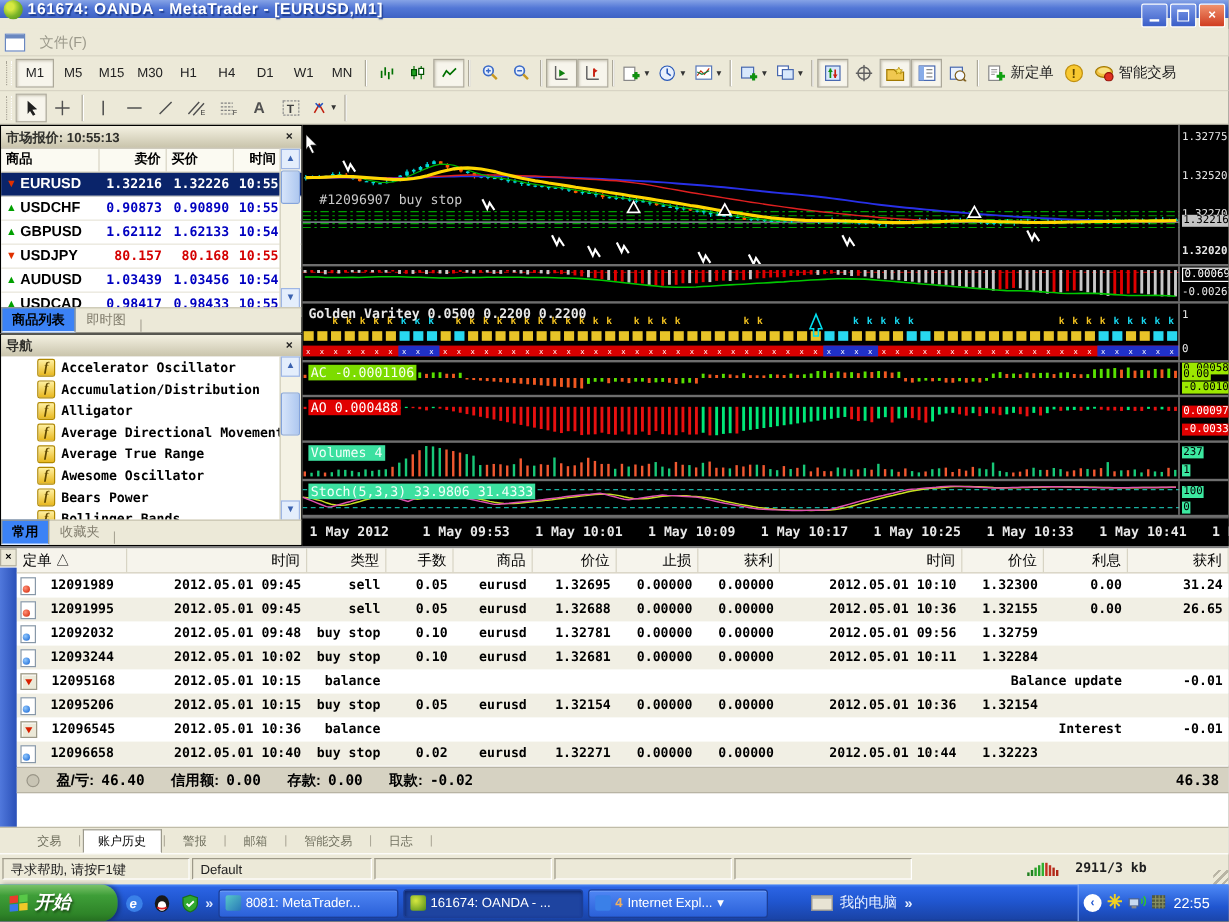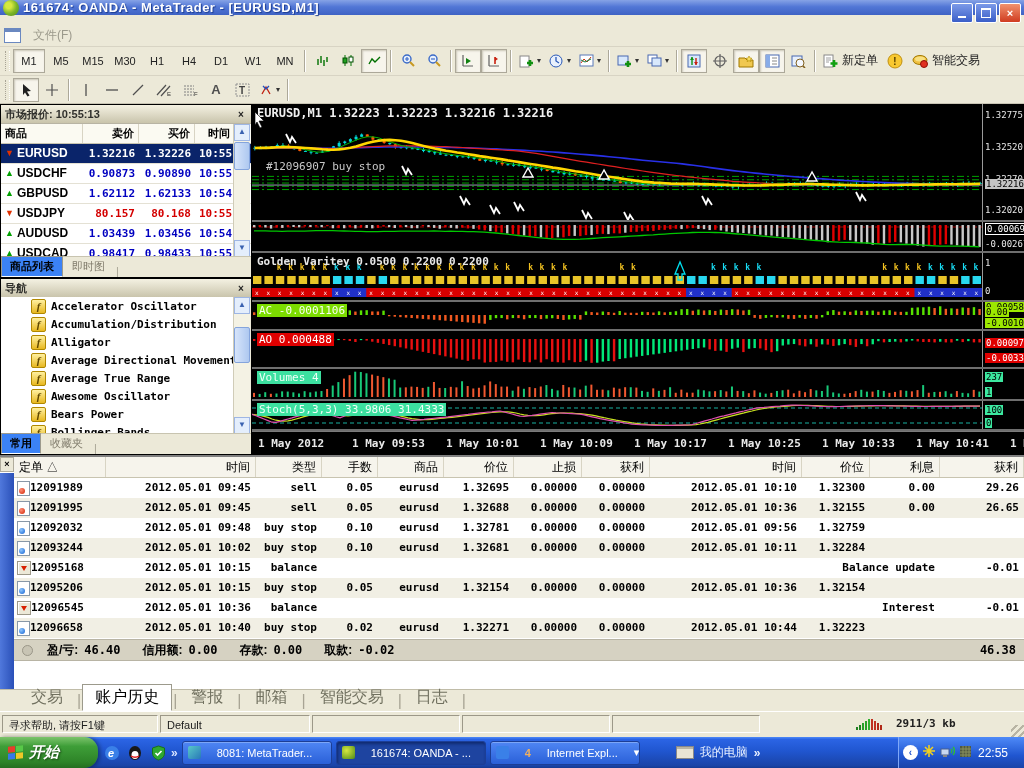--- a/index.html
+++ b/index.html
@@ -104,35 +104,35 @@
   .trow,#thead{display:grid;grid-template-columns:92px 150px 66px 56px 66px 70px 68px 68px 152px 68px 70px 84px;
     position:relative;margin-left:14px;height:20px;line-height:20px;font-family:"DejaVu Sans Mono",monospace;
     font-weight:bold;font-size:11px;}
   #thead{font-family:"Liberation Sans",sans-serif;font-weight:normal;font-size:12px;background:#F6F4EC;
     border-bottom:1px solid #C8C4B0;height:20px;}
   #thead .hc{border-right:1px solid #D8D4C4;padding:0 5px;text-align:right;overflow:hidden;}
   #thead .hc.first{text-align:left;}
   .trow{background:#fff;}
   .trow.alt{background:#F1EFE4;}
   .trow .tc{padding:0 5px;text-align:right;overflow:hidden;white-space:nowrap;}
-  .trow .tc.first{text-align:left;display:flex;align-items:center;gap:0;padding-left:3px;}
+  .trow .tc.first{text-align:left;display:flex;align-items:center;gap:12px;padding-left:3px;}
   .docicon{width:11px;height:13px;background:#fff;border:1px solid #8898A8;position:relative;flex:0 0 11px;}
   .docicon::after{content:"";position:absolute;left:1px;bottom:1px;width:6px;height:6px;border-radius:50%;}
   .docicon.sell::after{background:radial-gradient(circle at 35% 35%,#FF9078,#D02000);}
   .docicon.buy::after{background:radial-gradient(circle at 35% 35%,#90C8FF,#1060D0);}
   .balicon{width:12px;height:12px;background:#ECE9D8;border:1px solid #9C9888;box-shadow:inset 1px 1px 0 #fff;
     display:flex;align-items:center;justify-content:center;flex:0 0 12px;}
   .balicon::after{content:"";border:3px solid transparent;border-top:5px solid #D82000;margin-top:4px;}
   #tsummary{position:absolute;left:14px;right:0;top:182px;height:20px;background:#D6D2C2;border-top:1px solid #B8B4A4;
     border-bottom:1px solid #B8B4A4;display:flex;align-items:center;font-weight:bold;font-size:12px;}
   #tsummary .dot{width:9px;height:9px;border-radius:50%;border:1px solid #9A9688;background:#C8C4B4;margin:0 14px 0 8px;}
   #tsummary .sv{font-family:"DejaVu Sans Mono",monospace;margin:0 22px 0 6px;}
   #tsummary .tot{margin-left:auto;margin-right:8px;font-family:"DejaVu Sans Mono",monospace;}
   #ttabs{position:absolute;left:0;right:0;bottom:0;height:21px;background:#ECE9D8;border-top:1px solid #C0BCA8;
-    display:flex;align-items:flex-end;padding-left:18px;font-size:16px;}
+    display:flex;align-items:flex-end;padding-left:18px;font-size:10px;}
   .ttab{padding:2px 12px;color:#70705F;border:1px solid transparent;}
   .ttab.active{background:#fff;border:1px solid #9C9A8C;border-bottom:1px solid #fff;color:#000;}
   .ttabdiv{color:#A8A494;margin:0 1px;align-self:center;}
   
   #statusbar{position:absolute;left:0;top:711px;width:1024px;height:26px;background:#ECE9D8;border-top:1px solid #fff;
     font-size:11px;color:#202020;}
   .scell{position:absolute;top:3px;height:18px;line-height:18px;padding:0 6px;
     border:1px solid;border-color:#9C9888 #FFF #FFF #9C9888;box-sizing:border-box;}
   #traffic{position:absolute;top:6px;left:856px;display:flex;align-items:flex-end;gap:1px;height:12px;}
   #traffic i{display:block;width:2px;}
@@ -144,21 +144,21 @@
     background:linear-gradient(180deg,#4E8AF8 0%,#2B64E4 8%,#2056D0 45%,#1A44A8 92%,#153A92 100%);
     display:flex;align-items:center;color:#fff;}
   #startbtn{height:31px;width:98px;border-radius:0 14px 14px 0;display:flex;align-items:center;gap:5px;padding-left:8px;
     background:linear-gradient(180deg,#7CC46C 0%,#3E9E38 30%,#2E8428 80%,#256E20 100%);
     box-shadow:2px 0 4px rgba(0,0,0,.4);box-sizing:border-box;}
   #startbtn .flag{width:16px;height:14px;display:grid;grid-template-columns:7px 7px;grid-template-rows:6px 6px;gap:1px;transform:skewY(-6deg);}
   #startbtn .flag i{display:block;}
   #startbtn .slabel{font-size:15px;font-weight:bold;font-style:italic;text-shadow:1px 1px 2px #1A4A14;}
   .qicon{width:18px;height:18px;margin-left:5px;display:flex;align-items:center;justify-content:center;}
   .taskbtn{height:24px;width:150px;margin-left:4px;border:1px solid #1C3E96;border-radius:3px;
-    background:linear-gradient(180deg,#4F86F4,#2A60D8);display:flex;align-items:center;gap:16px;padding:0 5px;
+    background:linear-gradient(180deg,#4F86F4,#2A60D8);display:flex;align-items:center;gap:4px;padding:0 5px;
     font-size:11px;white-space:nowrap;overflow:hidden;box-sizing:border-box;box-shadow:inset 0 1px 0 #7CA6F8;}
   .taskbtn.active{background:#1E44A0;box-shadow:inset 1px 2px 3px #102A70;}
   .taskbtn .cnt{color:#F0B060;font-weight:bold;}
   .tico{width:13px;height:13px;flex:0 0 13px;border-radius:2px;}
   #deskband{display:flex;align-items:center;gap:6px;margin-left:36px;font-size:12px;color:#E8F0FF;}
   #kbicon{width:16px;height:11px;background:#E8E4D4;border:1px solid #888;box-shadow:inset 0 2px 0 #B8B4A4;}
   #tray{position:absolute;right:0;top:0;height:31px;width:126px;display:flex;align-items:center;gap:4px;
     background:linear-gradient(180deg,#4E8AF8,#2056D0 60%,#1A44A8);border-left:1px solid #7FA8F8;padding-left:4px;box-sizing:border-box;}
   #tray .chev{width:15px;height:15px;border-radius:50%;background:#fff;color:#2056D0;font-size:10px;font-weight:bold;
     display:flex;align-items:center;justify-content:center;}
@@ -424,21 +424,21 @@
   </div>
 
   <div id="mwpanel" class="panel">
     <div class="ptitle">
       <span>市场报价: 10:55:13</span>
       <span class="pclose">×</span>
     </div>
     <div id="mwhead">
       <span class="c">商品</span>
       <span class="c" style="text-align:right">卖价</span>
-      <span class="c" style="text-align:right">买价</span>
+      <span class="c" style="text-align:left">买价</span>
       <span class="c" style="text-align:right;border-right:none">时间</span>
     </div>
     <div id="mw-rows">
         <div class="mwrow sel">
           <span class="c sym">
             <span class="arr down">▼</span>
             <span class="symtxt">EURUSD</span>
           </span>
           <span class="c num">1.32216</span>
           <span class="c num">1.32226</span>
@@ -836,24 +836,23 @@
             <polyline points="450.0,92.0 454.0,100.0 456.0,95.0 460.0,101.0" fill="none" stroke="#FFFFFF" stroke-width="1.8"></polyline>
             <polyline points="604.0,88.0 608.0,96.0 610.0,91.0 614.0,97.0" fill="none" stroke="#FFFFFF" stroke-width="1.8"></polyline>
             <polygon points="276,64 271,73 281,73" fill="#000" stroke="#FFF" stroke-width="1.4"></polygon>
             <polygon points="352,66 347,75 357,75" fill="#000" stroke="#FFF" stroke-width="1.4"></polygon>
             <polygon points="560,68 555,77 565,77" fill="#000" stroke="#FFF" stroke-width="1.4"></polygon>
           </svg></div>
         <div class="pscale">
           <span class="sc" style="top: 6px;">1.32775</span>
           <span class="sc" style="top: 38px;">1.32520</span>
           <span class="sc" style="top: 70px;">1.32270</span>
-          <span class="sc" style="top: 101px;">1.32020</span>
+          <span class="sc" style="top: 101px; font-weight: bold;">1.32020</span>
           <span class="sc box" style="top: 75px;">1.32216</span>
         </div>
-        <div id="mainHeader">EURUSD,M1  1.32223 1.32223 1.32216 1.32216</div>
         <div id="orderLabel">#12096907 buy stop</div>
         <svg width="14" height="16" class="cursorA" style="left:2px;top:8px">
           <polygon points="1,0 10,9 5,9 8,15 6,16 3,10 1,13" fill="#fff" stroke="#000" stroke-width=".6"></polygon>
         </svg>
       </div>
       <div class="pane" style="height: 29px;">
         <div class="plot"><svg width="731" height="29">
             <line x1="0" y1="5" x2="731" y2="5" stroke="#A00000" stroke-width="1" stroke-dasharray="4 3"></line>
             <rect x="1" y="3" width="2.4" height="2.28995943069458" fill="#C8C8C8"></rect>
             <rect x="6.623076923076923" y="3" width="2.4" height="2.012766122817993" fill="#E00000"></rect>
@@ -1646,21 +1645,21 @@
           <span class="tc">2012.05.01 09:45</span>
           <span class="tc">sell</span>
           <span class="tc">0.05</span>
           <span class="tc">eurusd</span>
           <span class="tc">1.32695</span>
           <span class="tc">0.00000</span>
           <span class="tc">0.00000</span>
           <span class="tc">2012.05.01 10:10</span>
           <span class="tc">1.32300</span>
           <span class="tc">0.00</span>
-          <span class="tc">29.26</span>
+          <span class="tc">31.24</span>
         </div>
         <div class="trow alt">
           <span class="tc first">
             <span class="docicon sell"></span>
             <span>12091995</span>
           </span>
           <span class="tc">2012.05.01 09:45</span>
           <span class="tc">sell</span>
           <span class="tc">0.05</span>
           <span class="tc">eurusd</span>

